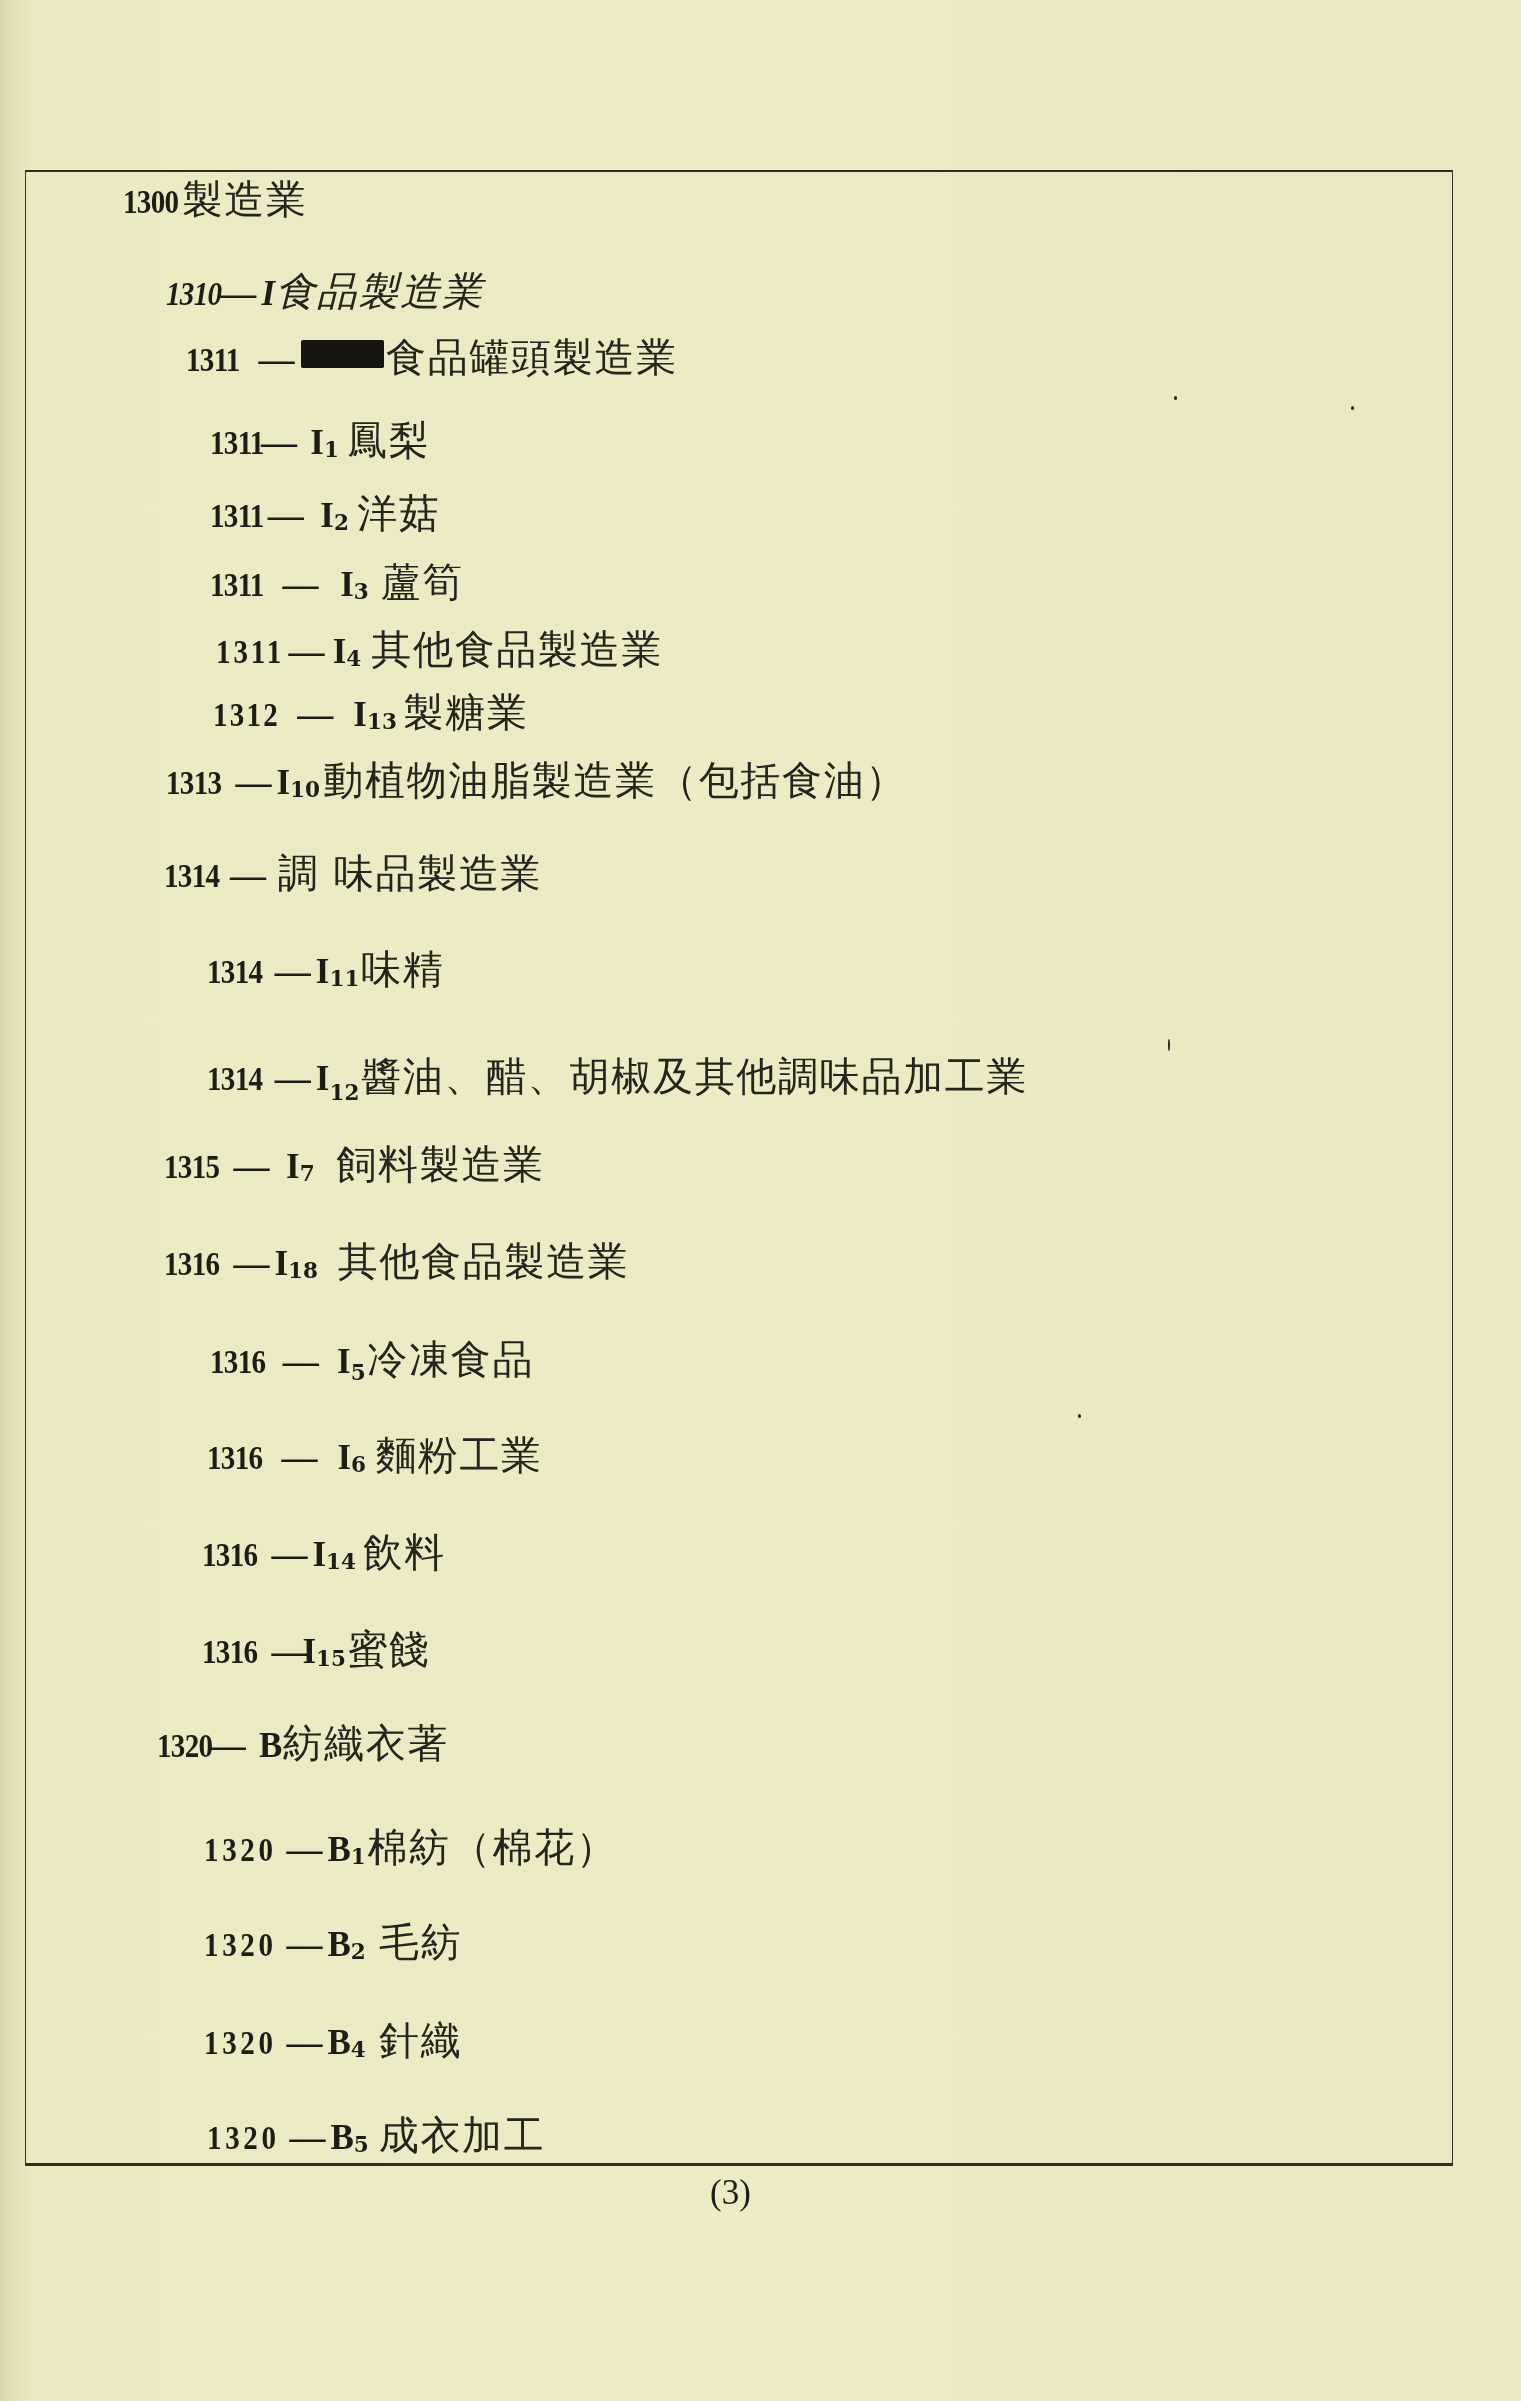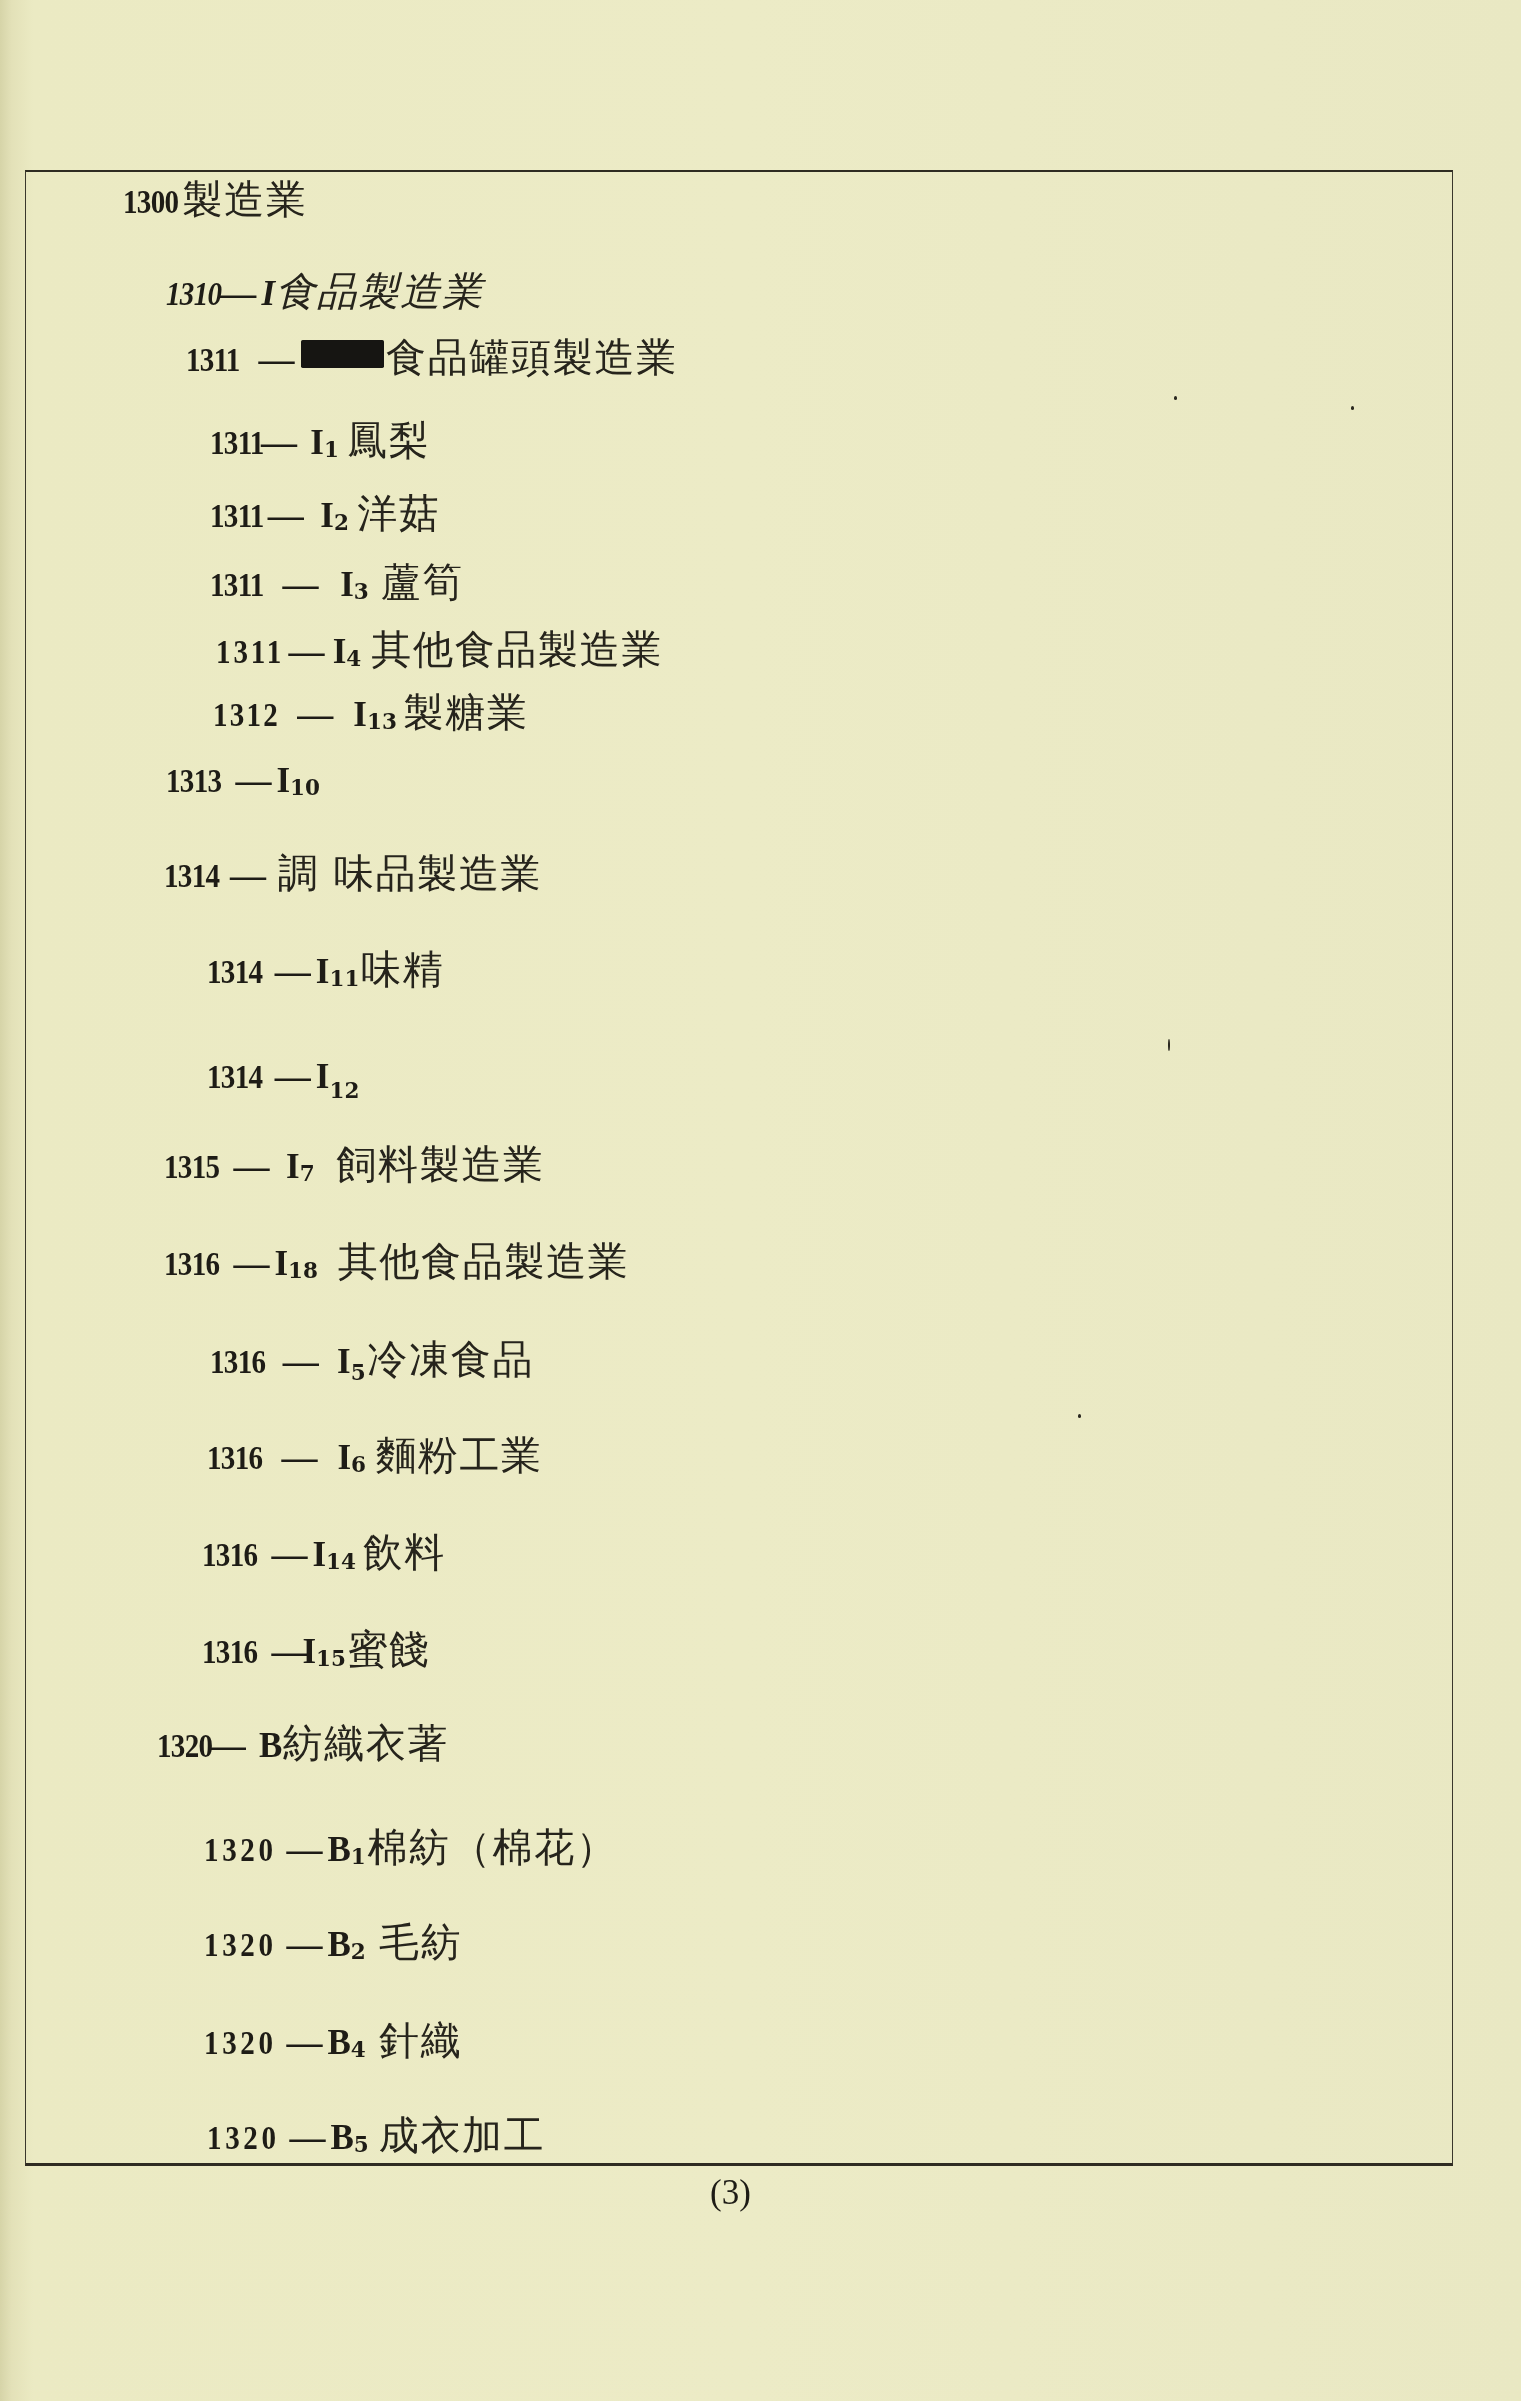--- a/index.html
+++ b/index.html
@@ -110,20 +110,21 @@
   <span class="prefix" style="margin-left:15px;">I</span>
   <span class="sub">13</span>
   <span class="label" style="margin-left:5px;">製糖業</span>
 </div>
 
 <div class="entry" style="left:166px; top:757px;">
   <span class="code">1313</span>
   <span class="dash" style="margin-left:6.6px;">—</span>
   <span class="prefix">I</span>
   <span class="sub">10</span>
+  <span class="label" style="margin-left:1.7px;">動植物油脂製造業（包括食油）</span>
 </div>
 
 <div class="entry" style="left:164px; top:850px;">
   <span class="code">1314</span>
   <span class="dash" style="margin-left:3.3px;">—</span>
   <span class="label" style="margin-left:6.6px;">調 味品製造業</span>
 </div>
 
 <div class="entry" style="left:207px; top:946px;">
   <span class="code">1314</span>
@@ -131,20 +132,21 @@
   <span class="prefix">I</span>
   <span class="sub">11</span>
   <span class="label">味精</span>
 </div>
 
 <div class="entry" style="left:207px; top:1053px;">
   <span class="code">1314</span>
   <span class="dash" style="margin-left:5px;">—</span>
   <span class="prefix">I</span>
   <span class="sub low">12</span>
+  <span class="label">醬油、醋、胡椒及其他調味品加工業</span>
 </div>
 
 <div class="entry" style="left:164px; top:1141px;">
   <span class="code">1315</span>
   <span class="dash" style="margin-left:6.6px;">—</span>
   <span class="prefix" style="margin-left:11.6px;">I</span>
   <span class="sub">7</span>
   <span class="label" style="margin-left:20px;">飼料製造業</span>
 </div>
 

